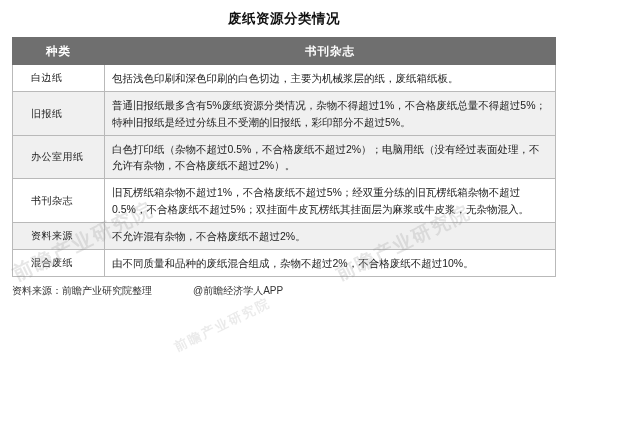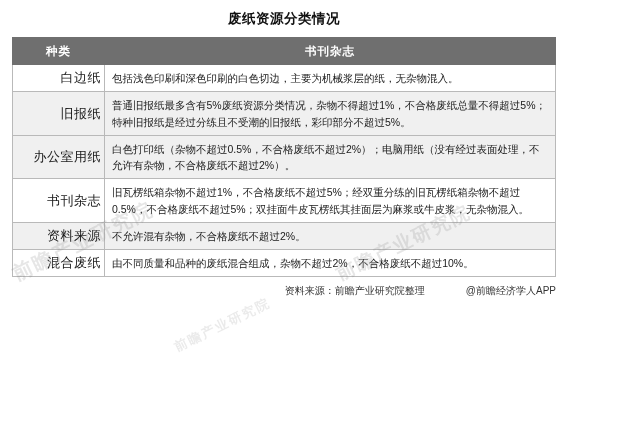--- a/index.html
+++ b/index.html
@@ -52,41 +52,41 @@
     font-weight: bold;
     font-size: 11.5px;
     text-align: center;
     height: 24px;
     letter-spacing: 1px;
     border: 1px solid #6f6f6f;
   }
   col.c1 { width: 92px; }
   col.c2 { width: auto; }
   td.cat {
-    text-align: right;
-    font-size: 13px;
-    padding: 4px 3px;
+    text-align: left;
+    font-size: 10px;
+    padding: 4px 18px;
     letter-spacing: 0.5px;
   }
   td.desc {
     text-align: left;
     padding: 5px 7px;
     line-height: 1.55;
     font-size: 10.5px;
   }
   tr.alt td {
     background: #f0f0f0;
   }
   tr.plain td {
     background: #ffffff;
   }
   .footer {
     margin: 7px 12px 0 12px;
     display: flex;
-    justify-content: flex-end;
+    justify-content: flex-start;
     align-items: flex-end;
     font-size: 10px;
     color: #333;
   }
   .footer .src { color: #333; }
   .footer .brand { color: #333; margin-left: 41px; }
   .wm {
     position: absolute;
     left: 0;
     top: 0;
@@ -122,21 +122,21 @@
       </colgroup>
       <thead>
         <tr>
           <th>种类</th>
           <th>书刊杂志</th>
         </tr>
       </thead>
       <tbody>
         <tr class="plain">
           <td class="cat">白边纸</td>
-          <td class="desc">包括浅色印刷和深色印刷的白色切边，主要为机械浆层的纸，无杂物混入。</td>
+          <td class="desc">包括浅色印刷和深色印刷的白色切边，主要为机械浆层的纸，废纸箱纸板。</td>
         </tr>
         <tr class="alt">
           <td class="cat">旧报纸</td>
           <td class="desc">普通旧报纸最多含有5%废纸资源分类情况，杂物不得超过1%，不合格废纸总量不得超过5%；特种旧报纸是经过分练且不受潮的旧报纸，彩印部分不超过5%。</td>
         </tr>
         <tr class="alt">
           <td class="cat">办公室用纸</td>
           <td class="desc">白色打印纸（杂物不超过0.5%，不合格废纸不超过2%）；电脑用纸（没有经过表面处理，不允许有杂物，不合格废纸不超过2%）。</td>
         </tr>
         <tr class="plain">

